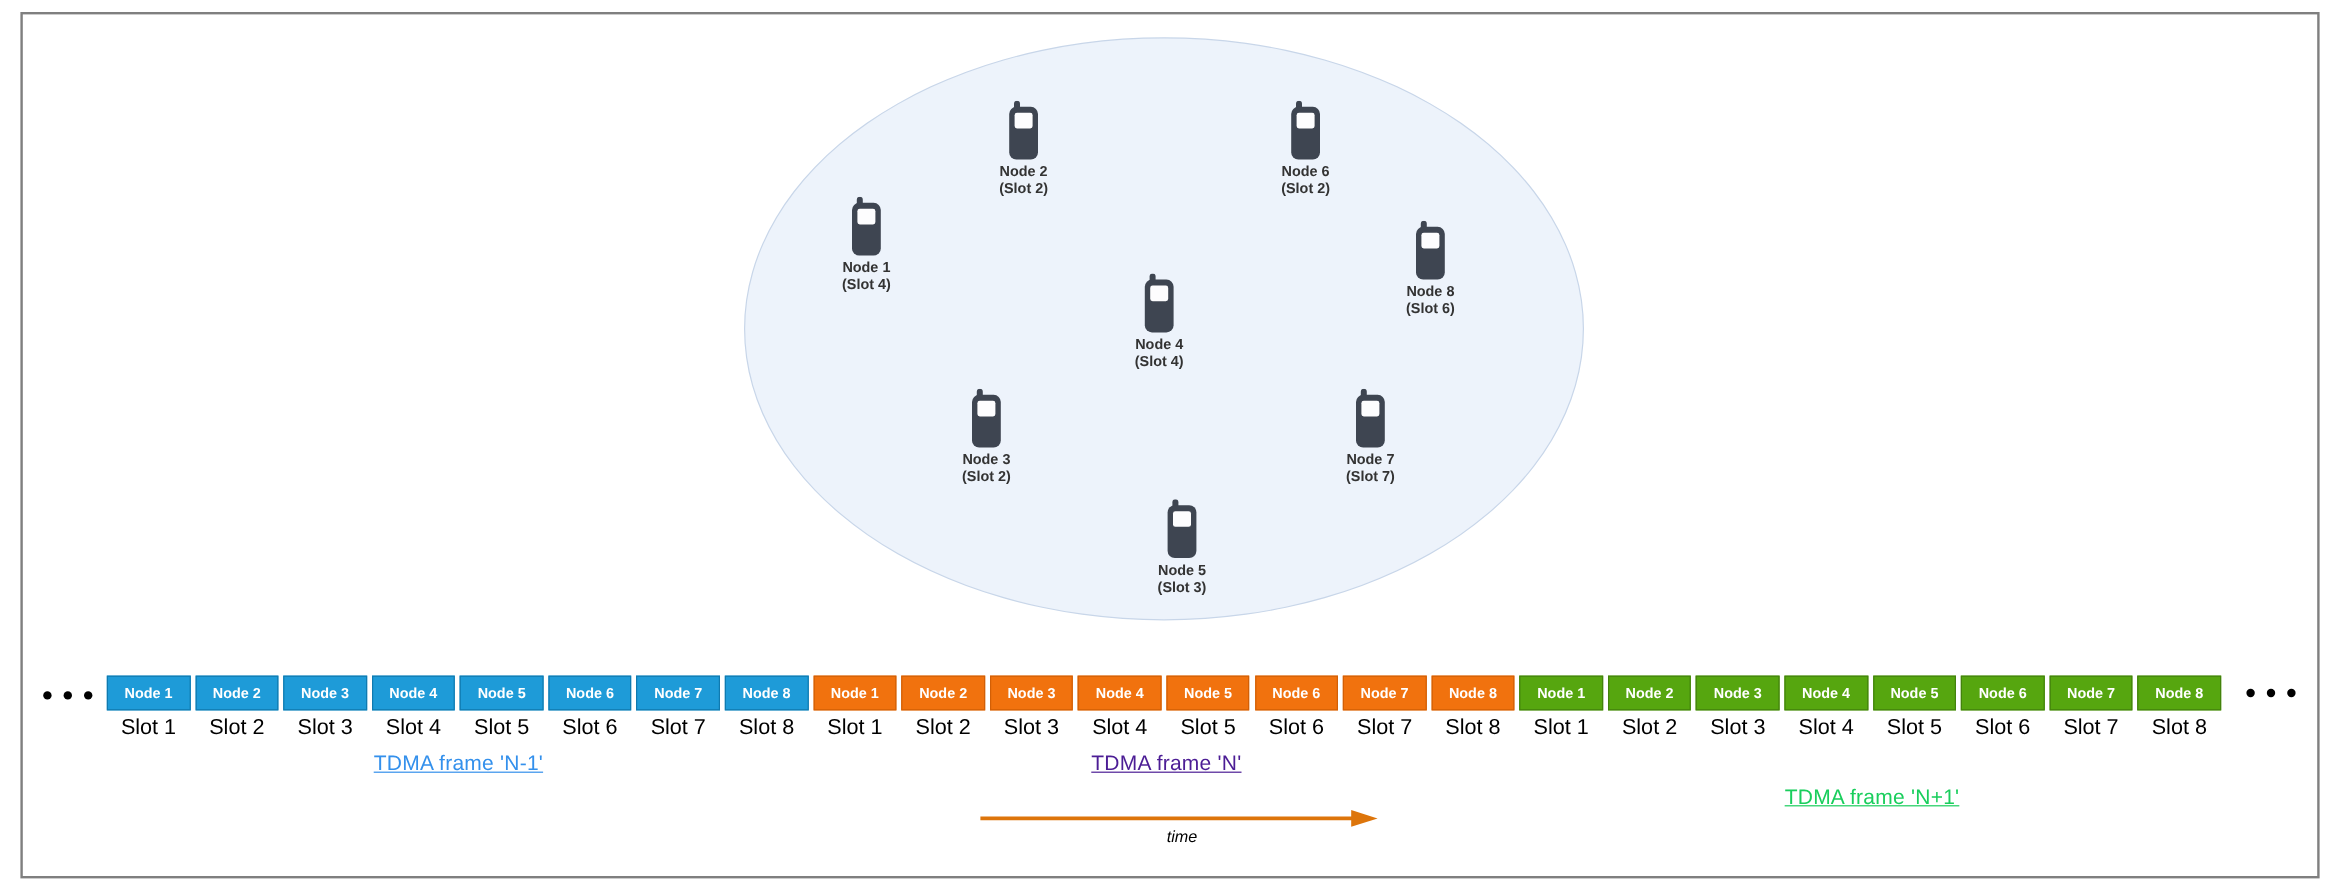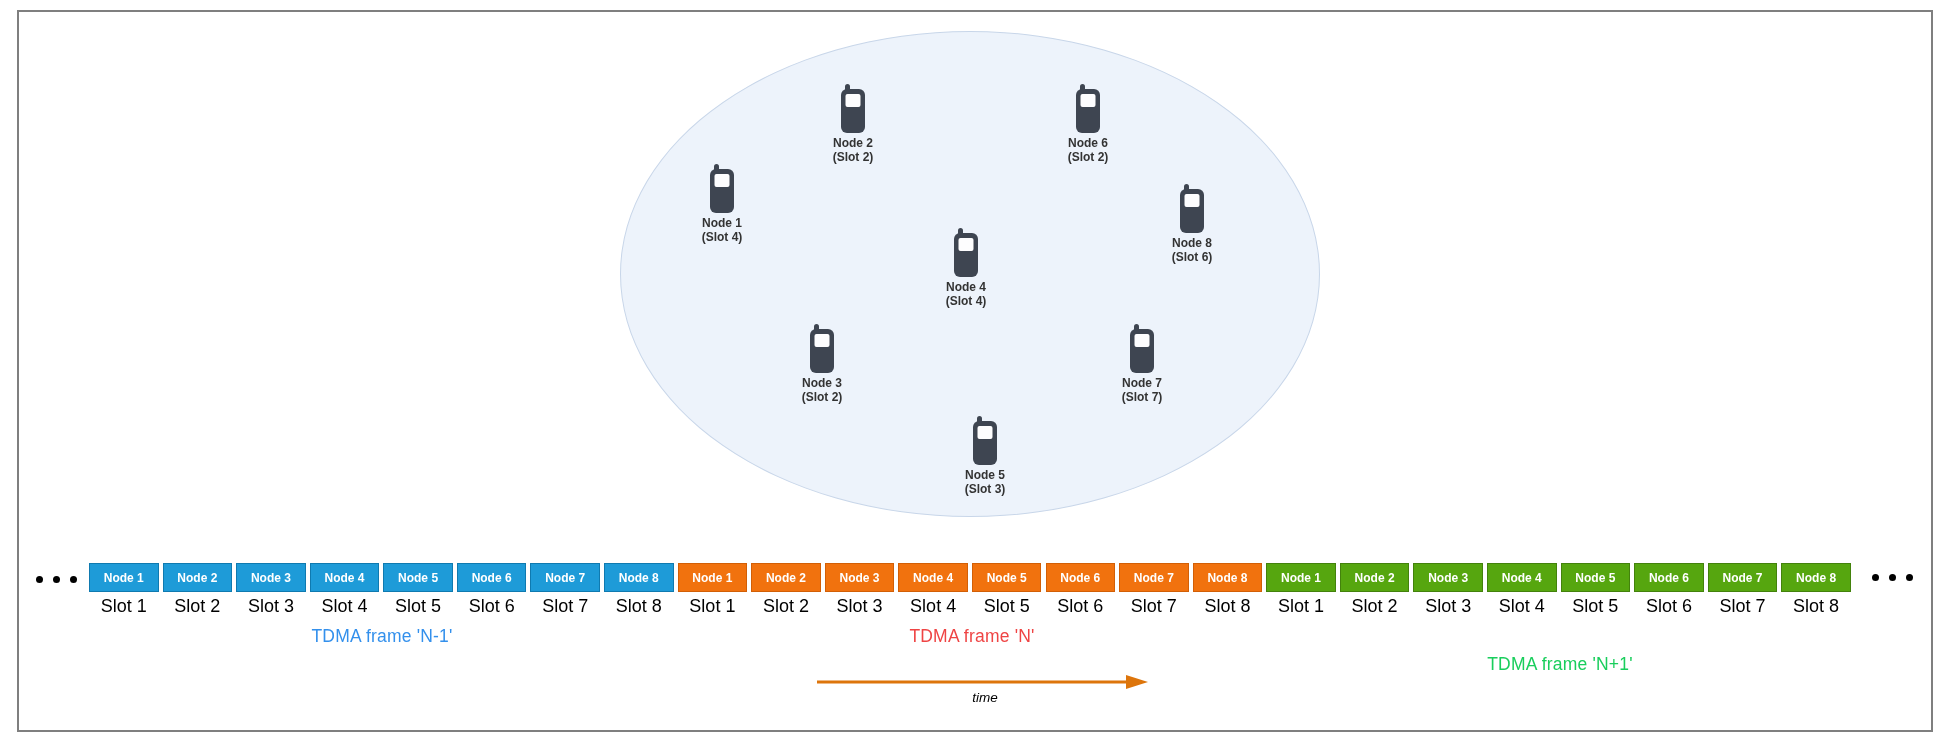--- a/index.html
+++ b/index.html
@@ -26,21 +26,21 @@
     position:absolute;top:563px;height:29px;box-sizing:border-box;
     display:flex;align-items:center;justify-content:center;
     color:#ffffff;font-size:12px;font-weight:700;border:1px solid transparent;
   }
   .slot-caption{
     position:absolute;top:599px;height:15px;font-size:18px;color:#000;
     display:flex;align-items:center;justify-content:center;
   }
   .frame-label{
     position:absolute;top:626px;width:340px;text-align:center;
-    font-size:17.5px;font-weight:400;letter-spacing:0.2px;
+    font-size:17.5px;font-weight:400;letter-spacing:0.2px;text-decoration:underline;
   }
   #time-arrow{position:absolute;left:810px;top:670px;}
   #time-label{
     position:absolute;left:910px;top:690px;width:150px;text-align:center;
     font-style:italic;font-size:13.5px;color:#000;
   }
 </style>
 </head>
 <body>
 
@@ -161,21 +161,21 @@
     <div class="slot-box" style="left: 898.38px; width: 69.5px; background: rgb(241, 114, 14); border-color: rgb(210, 95, 6);">Node 4</div>
     <div class="slot-caption" style="left: 898.38px; width: 69.5px;">Slot 4</div>
     <div class="slot-box" style="left: 971.96px; width: 69.5px; background: rgb(241, 114, 14); border-color: rgb(210, 95, 6);">Node 5</div>
     <div class="slot-caption" style="left: 971.96px; width: 69.5px;">Slot 5</div>
     <div class="slot-box" style="left: 1045.54px; width: 69.5px; background: rgb(241, 114, 14); border-color: rgb(210, 95, 6);">Node 6</div>
     <div class="slot-caption" style="left: 1045.54px; width: 69.5px;">Slot 6</div>
     <div class="slot-box" style="left: 1119.12px; width: 69.5px; background: rgb(241, 114, 14); border-color: rgb(210, 95, 6);">Node 7</div>
     <div class="slot-caption" style="left: 1119.12px; width: 69.5px;">Slot 7</div>
     <div class="slot-box" style="left: 1192.7px; width: 69.5px; background: rgb(241, 114, 14); border-color: rgb(210, 95, 6);">Node 8</div>
     <div class="slot-caption" style="left: 1192.7px; width: 69.5px;">Slot 8</div>
-    <div class="frame-label" style="left: 802px; color: #ef4444;">TDMA frame 'N'</div>
+    <div class="frame-label" style="left: 802px; color: #4c1d95;">TDMA frame 'N'</div>
     <div class="slot-box" style="left: 1266.28px; width: 69.5px; background: rgb(86, 166, 15); border-color: rgb(67, 130, 12);">Node 1</div>
     <div class="slot-caption" style="left: 1266.28px; width: 69.5px;">Slot 1</div>
     <div class="slot-box" style="left: 1339.86px; width: 69.5px; background: rgb(86, 166, 15); border-color: rgb(67, 130, 12);">Node 2</div>
     <div class="slot-caption" style="left: 1339.86px; width: 69.5px;">Slot 2</div>
     <div class="slot-box" style="left: 1413.44px; width: 69.5px; background: rgb(86, 166, 15); border-color: rgb(67, 130, 12);">Node 3</div>
     <div class="slot-caption" style="left: 1413.44px; width: 69.5px;">Slot 3</div>
     <div class="slot-box" style="left: 1487.02px; width: 69.5px; background: rgb(86, 166, 15); border-color: rgb(67, 130, 12);">Node 4</div>
     <div class="slot-caption" style="left: 1487.02px; width: 69.5px;">Slot 4</div>
     <div class="slot-box" style="left: 1560.6px; width: 69.5px; background: rgb(86, 166, 15); border-color: rgb(67, 130, 12);">Node 5</div>
     <div class="slot-caption" style="left: 1560.6px; width: 69.5px;">Slot 5</div>

